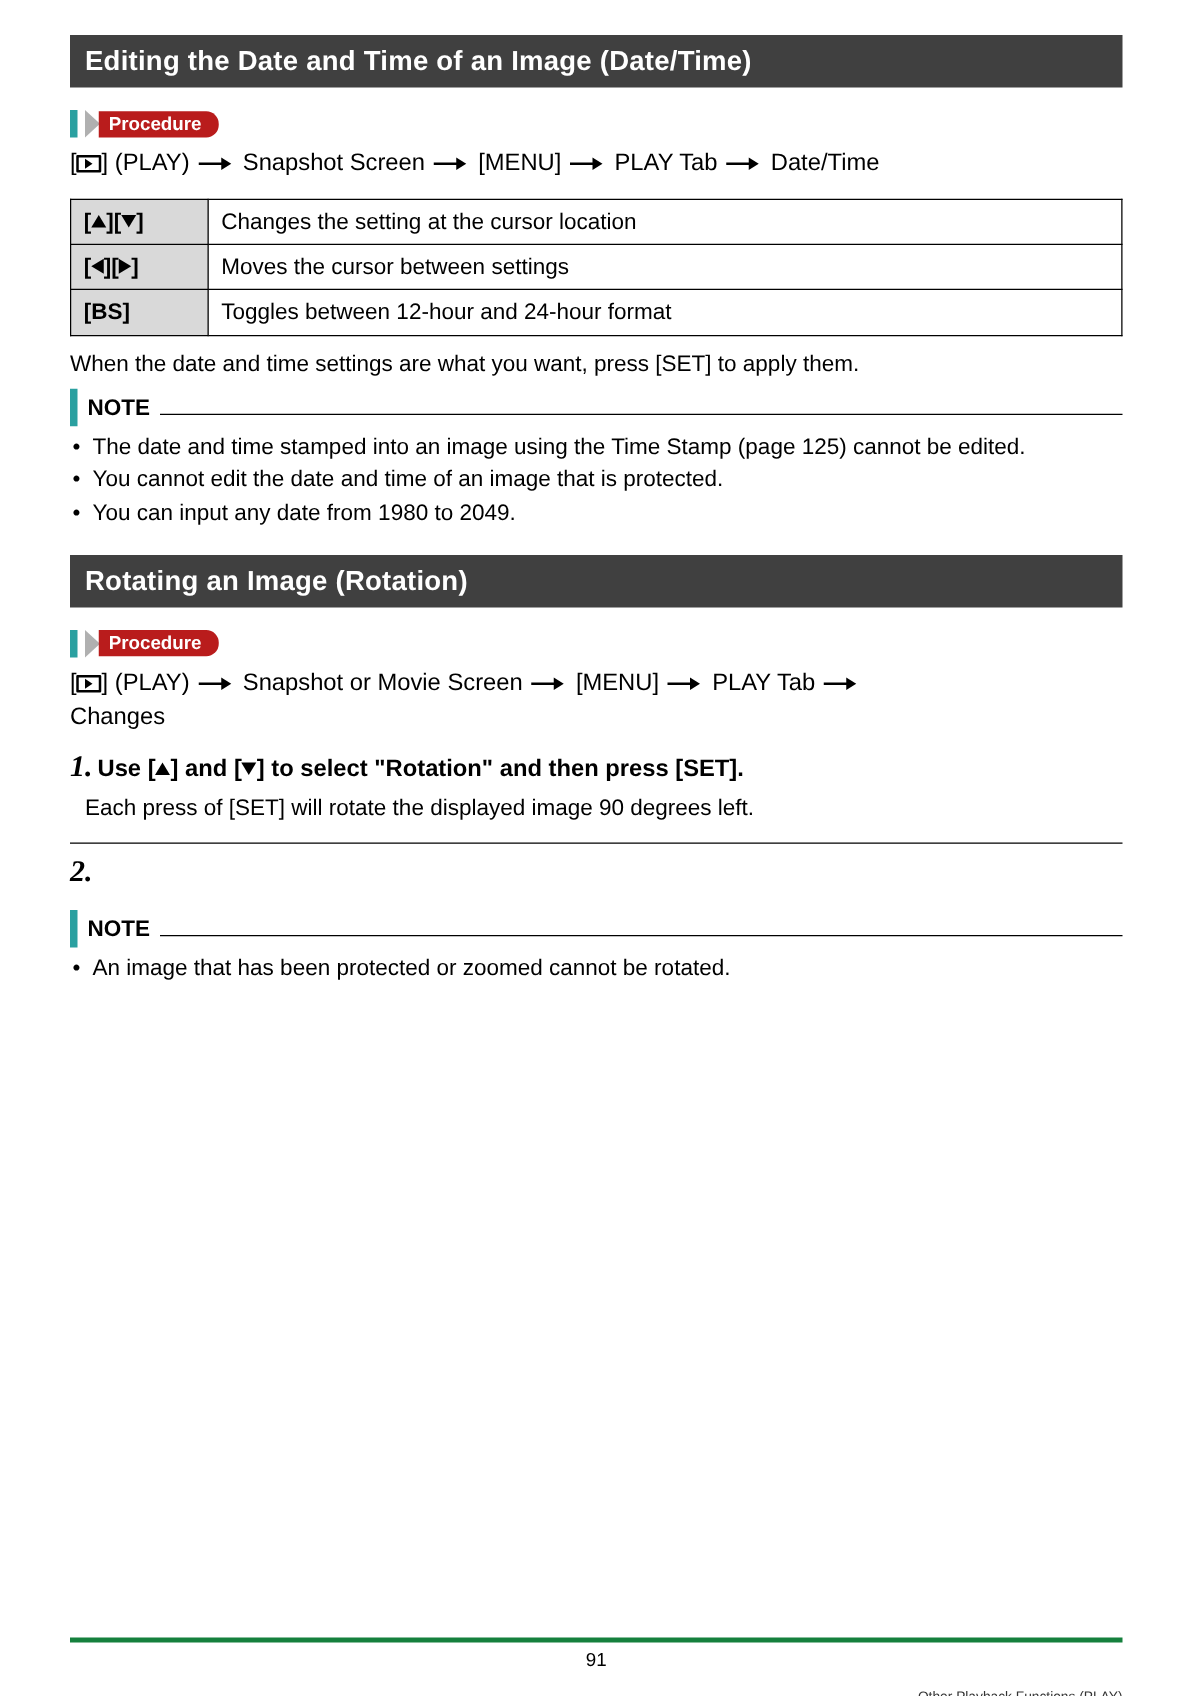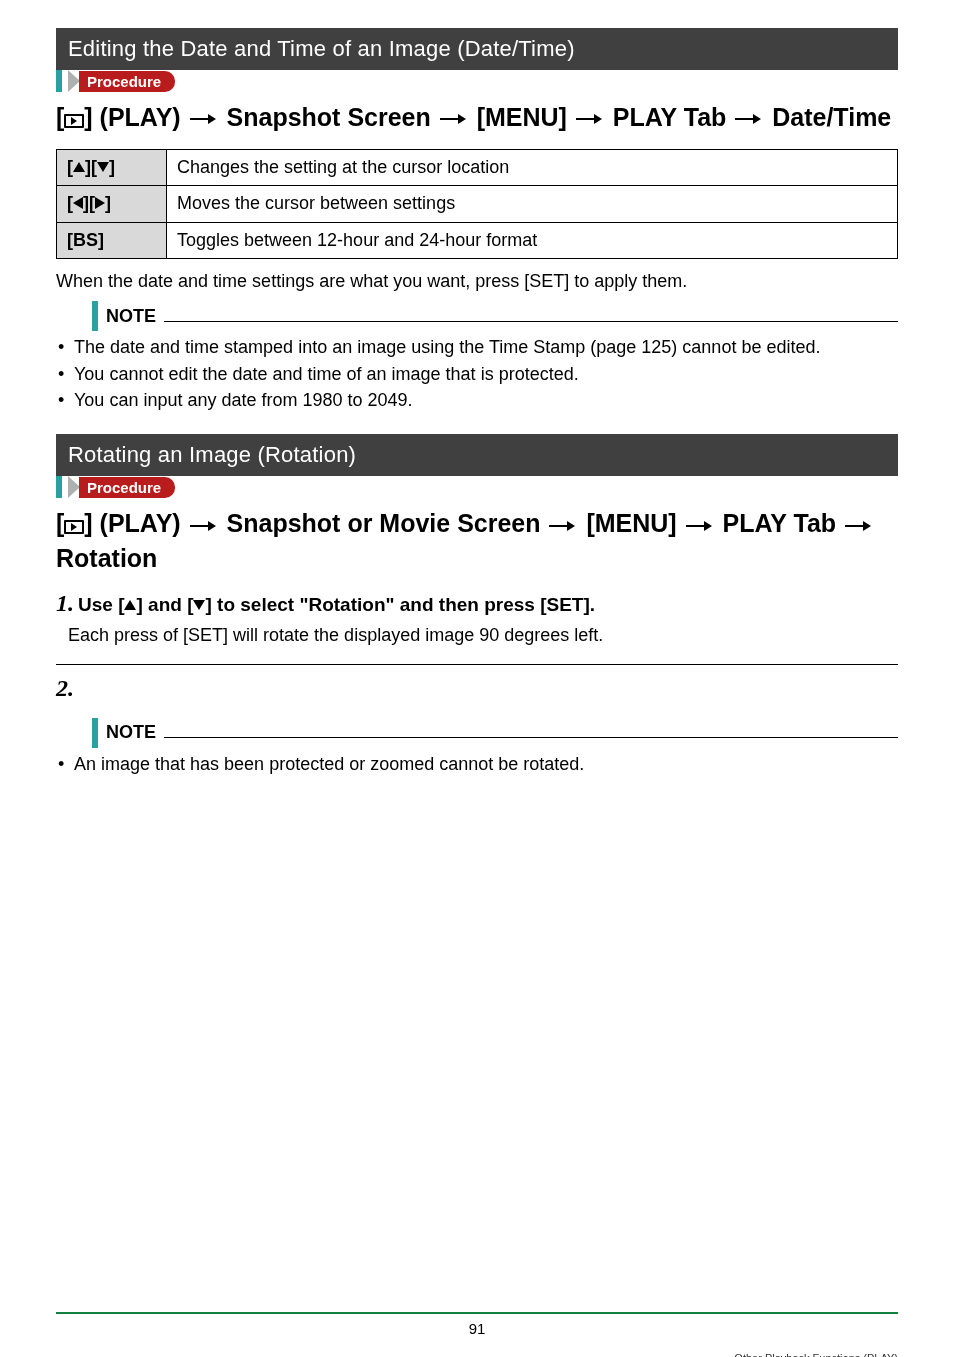--- a/index.html
+++ b/index.html
@@ -13,22 +13,23 @@
     background: #fff;
     color: #000;
     padding: 28px 56px 20px 56px;
     position: relative;
     min-height: 1357px;
   }
   .section-header {
     background: #404040;
     color: #fff;
     font-size: 22px;
-    font-weight: normal;
+    font-weight: bold;
     padding: 8px 12px;
+    margin-bottom: 18px;
     letter-spacing: 0.2px;
   }
   .procedure-row {
     display: flex;
     align-items: center;
     margin-bottom: 8px;
   }
   .teal-bar {
     width: 6px;
     height: 22px;
@@ -45,22 +46,22 @@
   .procedure-pill {
     background: #b91c1c;
     color: #fff;
     font-weight: bold;
     font-size: 15px;
     padding: 2px 14px 2px 8px;
     border-radius: 0 10px 10px 0;
     margin-left: -1px;
   }
   .breadcrumb {
-    font-size: 25px;
-    font-weight: bold;
+    font-size: 19px;
+    font-weight: normal;
     margin-bottom: 14px;
     line-height: 1.4;
   }
   .arrow {
     display: inline-block;
     position: relative;
     width: 28px;
     height: 10px;
     vertical-align: middle;
     margin: 0 2px;
@@ -125,21 +126,20 @@
   .body-text {
     font-size: 18px;
     line-height: 1.35;
     margin-bottom: 1px;
   }
   .note-row {
     display: flex;
     align-items: center;
     margin-bottom: 4px;
     margin-top: 8px;
-    margin-left: 36px;
   }
   .note-bar {
     width: 6px;
     height: 30px;
     background: #2aa0a0;
     margin-right: 8px;
   }
   .note-label {
     font-weight: bold;
     font-size: 18px;
@@ -225,21 +225,21 @@
     border-top: 6px solid transparent;
     border-bottom: 6px solid transparent;
     border-left: 10px solid #000;
     vertical-align: 0px;
   }
   .footer {
     position: absolute;
     bottom: 20px;
     left: 56px;
     right: 56px;
-    border-top: 2px solid #15803d;
+    border-top: 4px solid #15803d;
     padding-top: 6px;
     display: flex;
     justify-content: center;
     align-items: center;
     font-size: 12px;
     color: #333;
   }
   .footer .page-num {
     font-size: 15px;
     color: #000;
@@ -326,21 +326,21 @@
 
 <div class="breadcrumb">
   <span>[</span><span class="play-icon"></span><span>] (PLAY)</span>
   <span class="arrow"></span>
   <span>Snapshot or Movie Screen</span>
   <span class="arrow"></span>
   <span>[MENU]</span>
   <span class="arrow"></span>
   <span>PLAY Tab</span>
   <span class="arrow"></span><br>
-  <span>Rotation</span>
+  <span>Changes</span>
 </div>
 
 <div class="step-block">
   <div class="step step-title-line">
     <span class="step-num">1.</span>
     <span class="step-title">
       <span>Use [</span><span class="tri-up"></span><span>] and [</span><span class="tri-down"></span><span>] to select "Rotation" and then press [SET].</span>
     </span>
   </div>
   <div class="step-desc">Each press of [SET] will rotate the displayed image 90 degrees left.</div>

